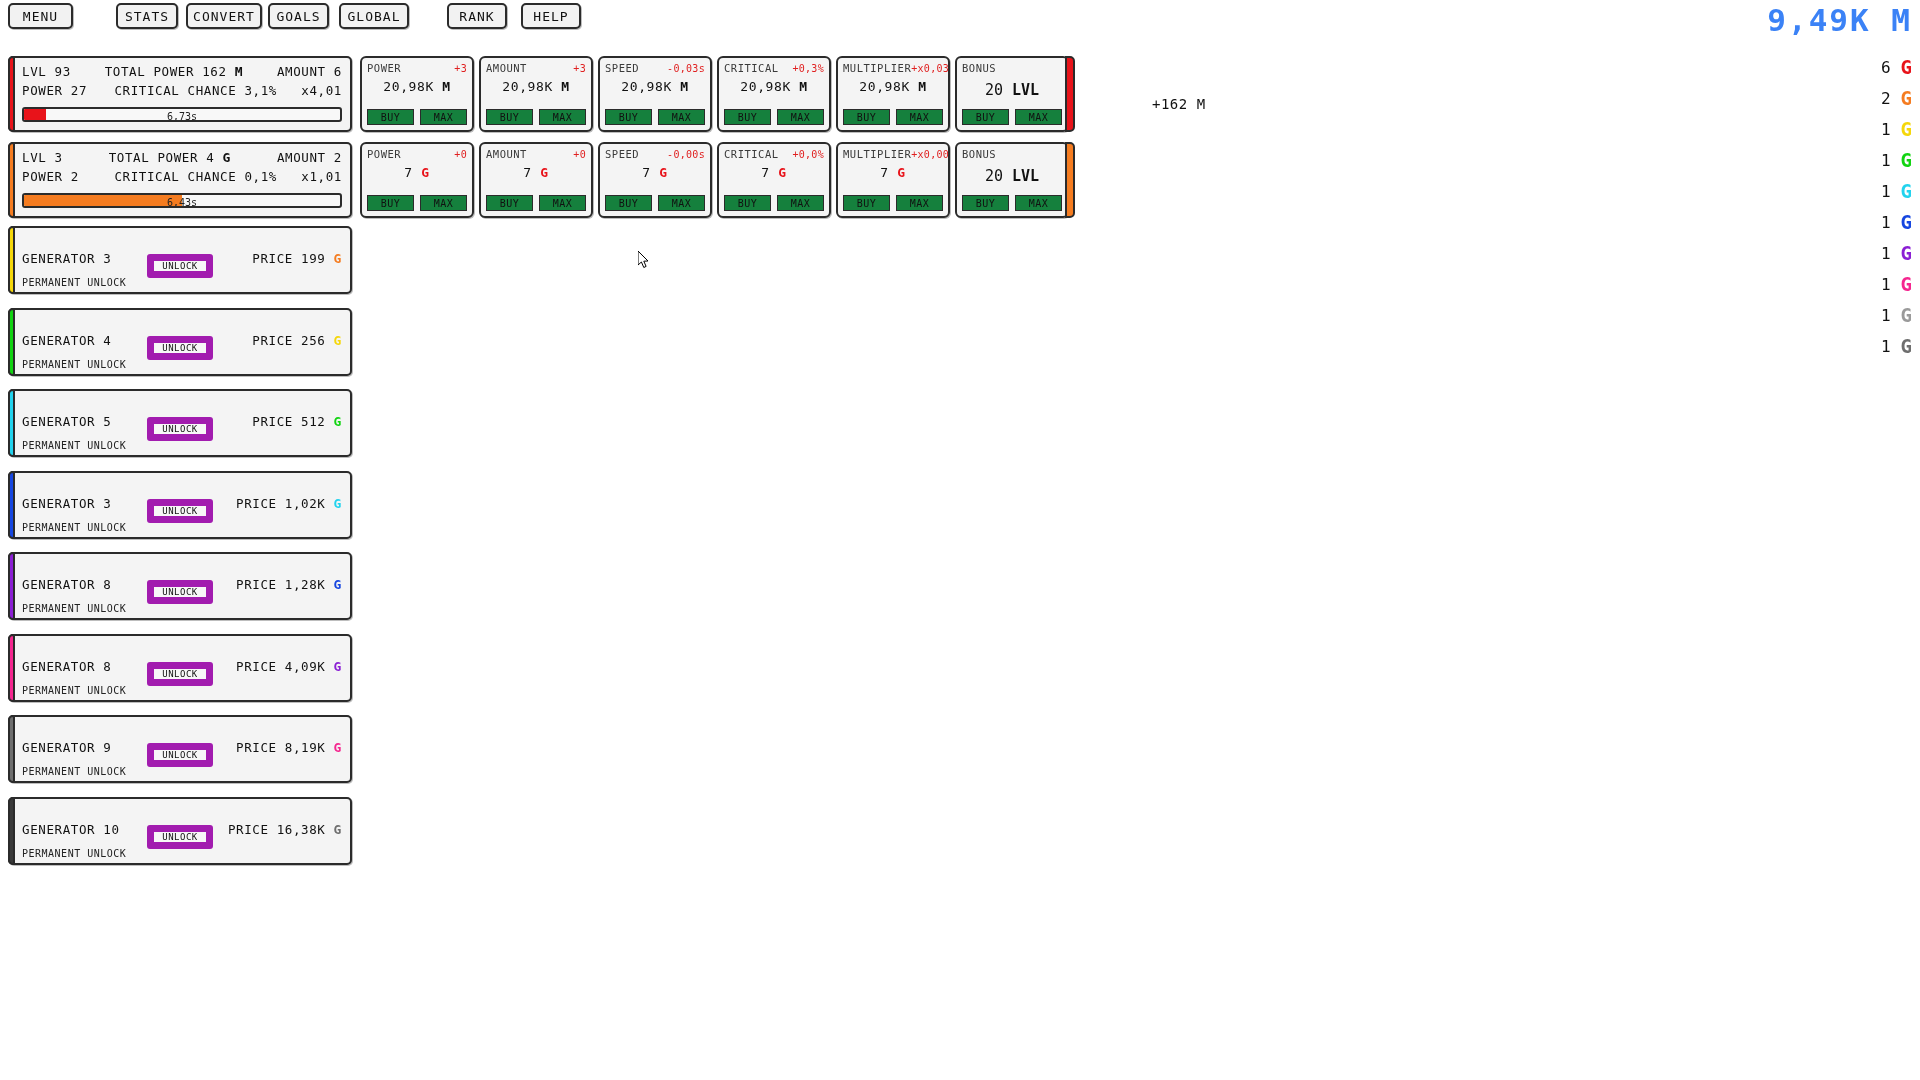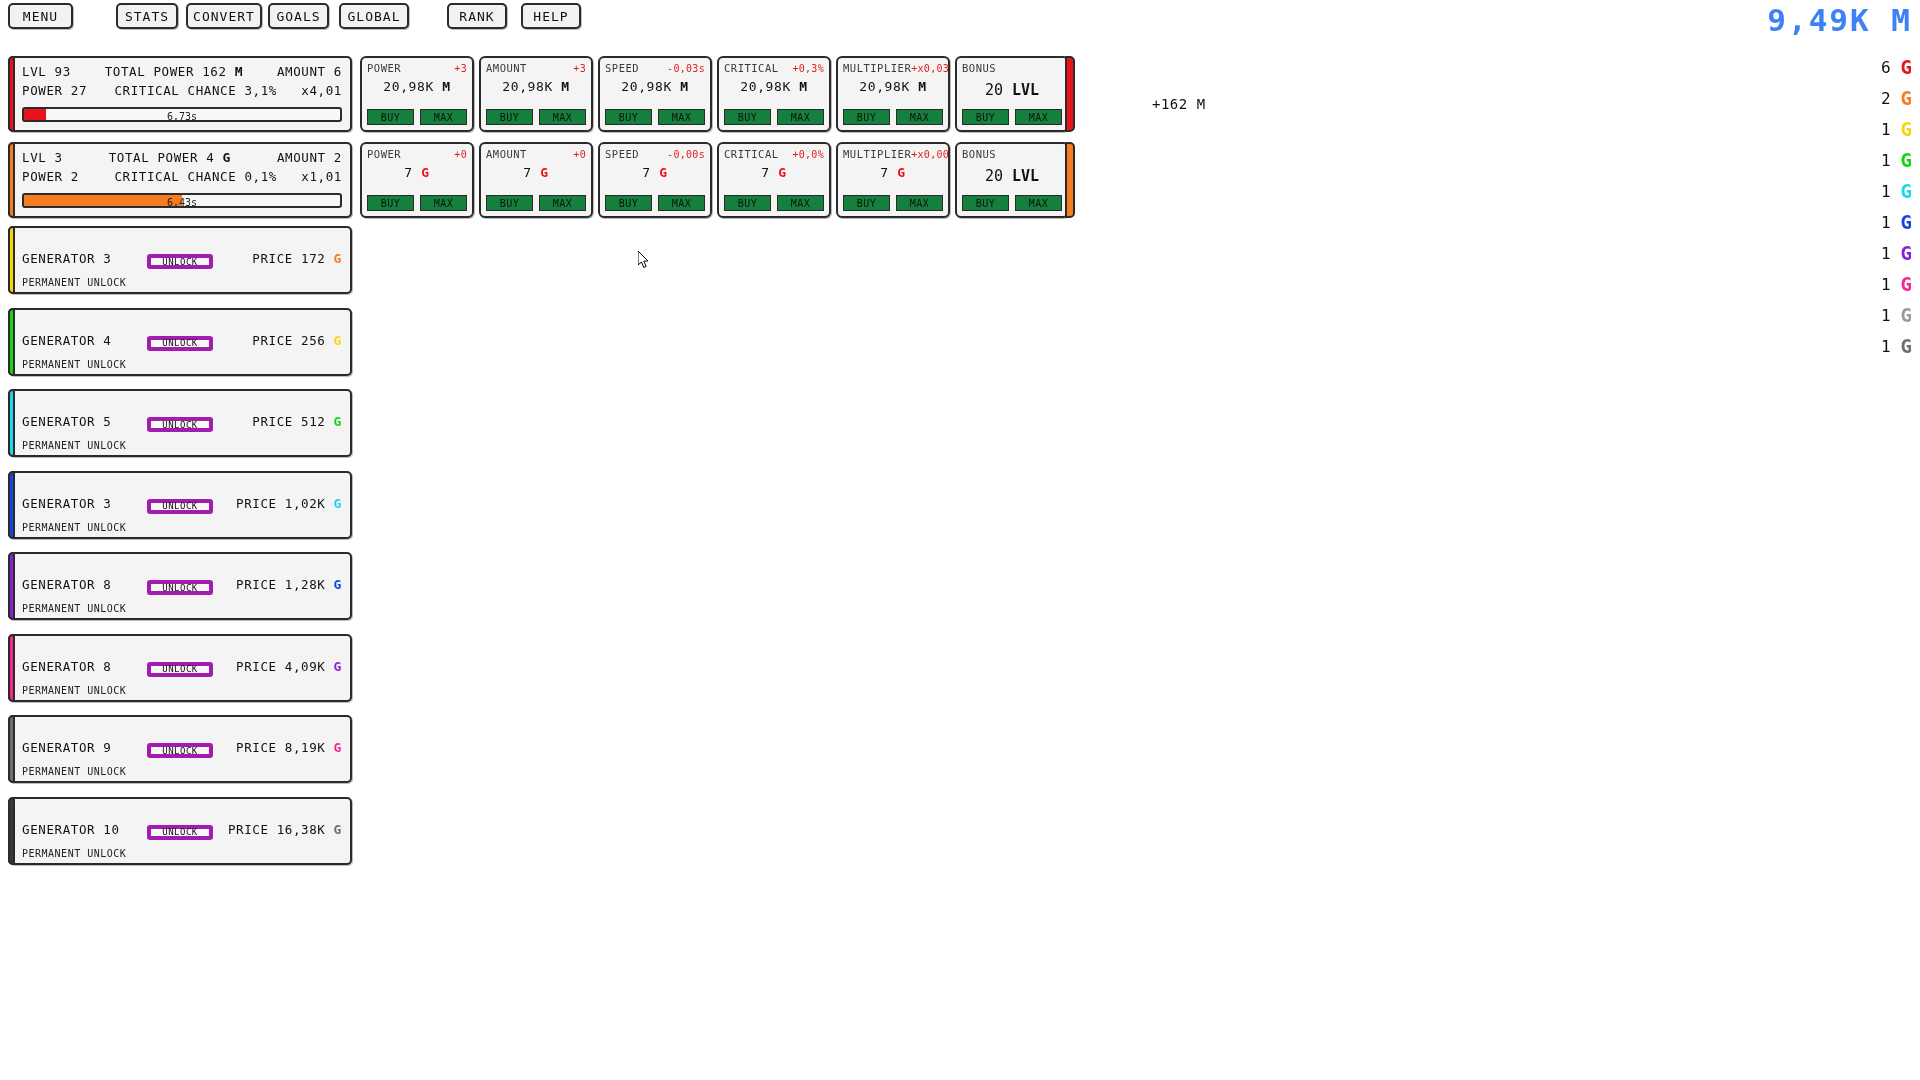--- a/index.html
+++ b/index.html
@@ -128,22 +128,22 @@
     border: 2px solid #2b2b2b; border-radius: 5px 0 0 5px;
   }
   .lock-top {
     position: absolute; left: 12px; right: 8px; top: 23px;
     display: flex; justify-content: space-between; align-items: baseline;
     font-size: 12.5px; letter-spacing: .6px; color: #111;
   }
   .lock-price .g { font-weight: bold; font-size: 13px; }
   .unlock-btn {
     position: absolute; left: 50%; transform: translateX(-50%); top: 26px;
-    width: 66px; height: 15px;
-    background: #f7f7f7; border: 4px solid #a21caf; border-radius: 3px;
+    width: 66px; height: 24px;
+    background: #f7f7f7; border: 7px solid #a21caf; border-radius: 3px;
     font-size: 9px; letter-spacing: .5px; color: #111;
     display: flex; align-items: center; justify-content: center;
     cursor: pointer;
   }
   .lock-bottom {
     position: absolute; left: 12px; bottom: 4px;
     font-size: 10px; letter-spacing: .5px; color: #222;
   }
 
   
@@ -390,21 +390,21 @@
         </div>
         <div class="gen-tail" style="background: rgb(245, 124, 32);"></div>
       </div>
     </div>
 
   <div id="locked-list">
       <div class="lock-card" style="top: 226px;">
         <div class="lock-stripe" style="background:#f5d70a"></div>
         <div class="lock-top">
           <span>GENERATOR 3</span>
-          <span class="lock-price"><span>PRICE</span> <span>172</span> <span class="g" style="color:#f57c20">G</span></span>
+          <span class="lock-price"><span>PRICE</span> <span>199</span> <span class="g" style="color:#f57c20">G</span></span>
         </div>
         <div class="unlock-btn">UNLOCK</div>
         <div class="lock-bottom">PERMANENT UNLOCK</div>
       </div>
       <div class="lock-card" style="top: 307.5px;">
         <div class="lock-stripe" style="background:#12d412"></div>
         <div class="lock-top">
           <span>GENERATOR 4</span>
           <span class="lock-price"><span>PRICE</span> <span>256</span> <span class="g" style="color:#f5d70a">G</span></span>
         </div>

